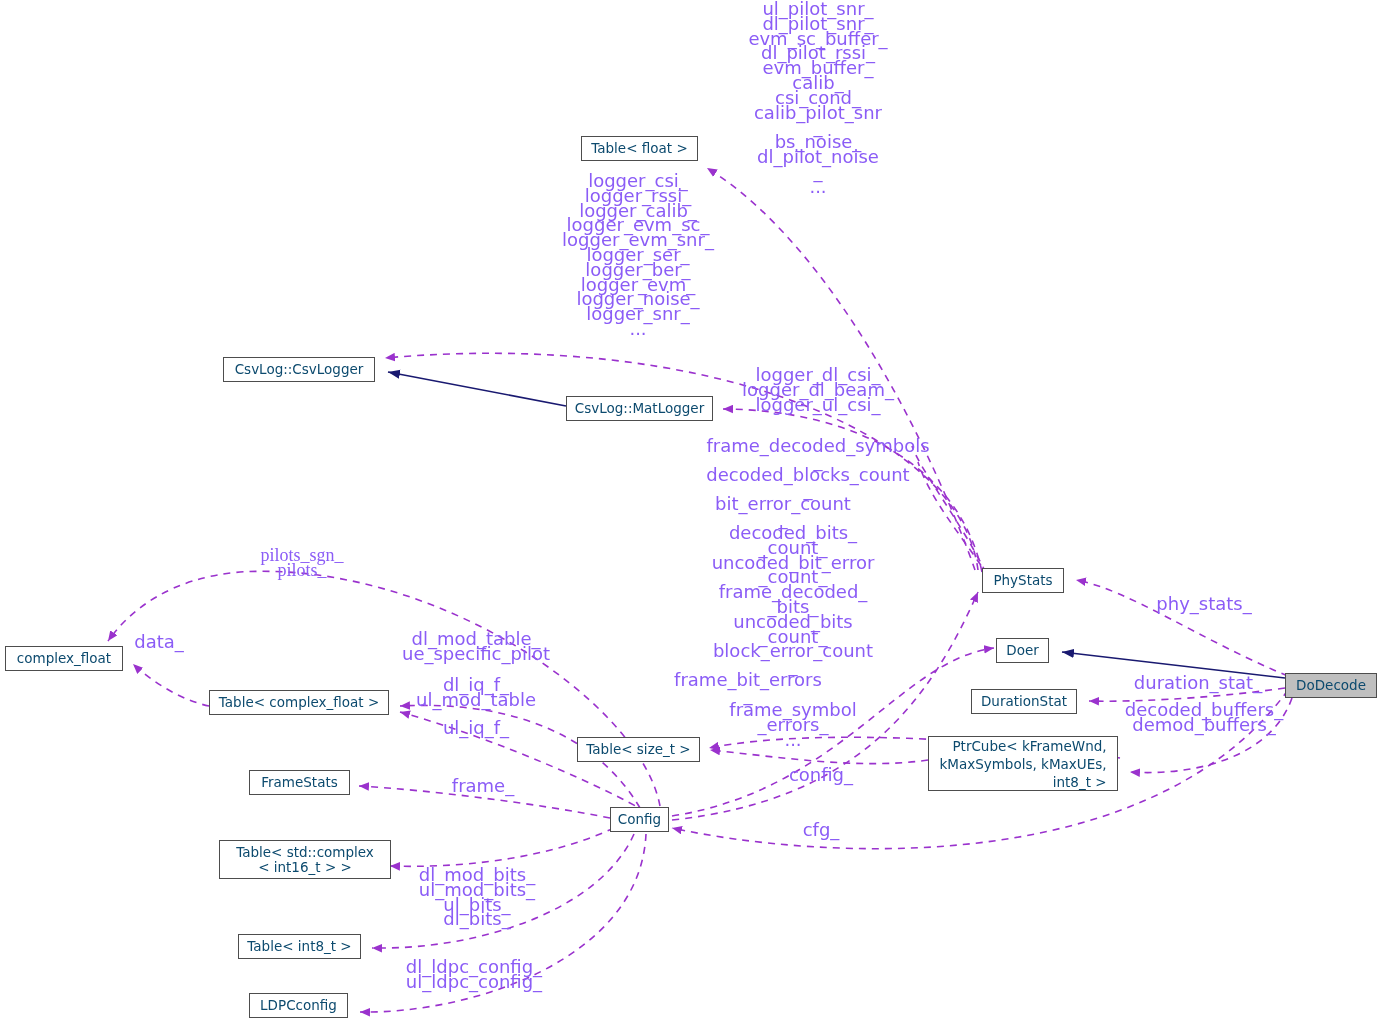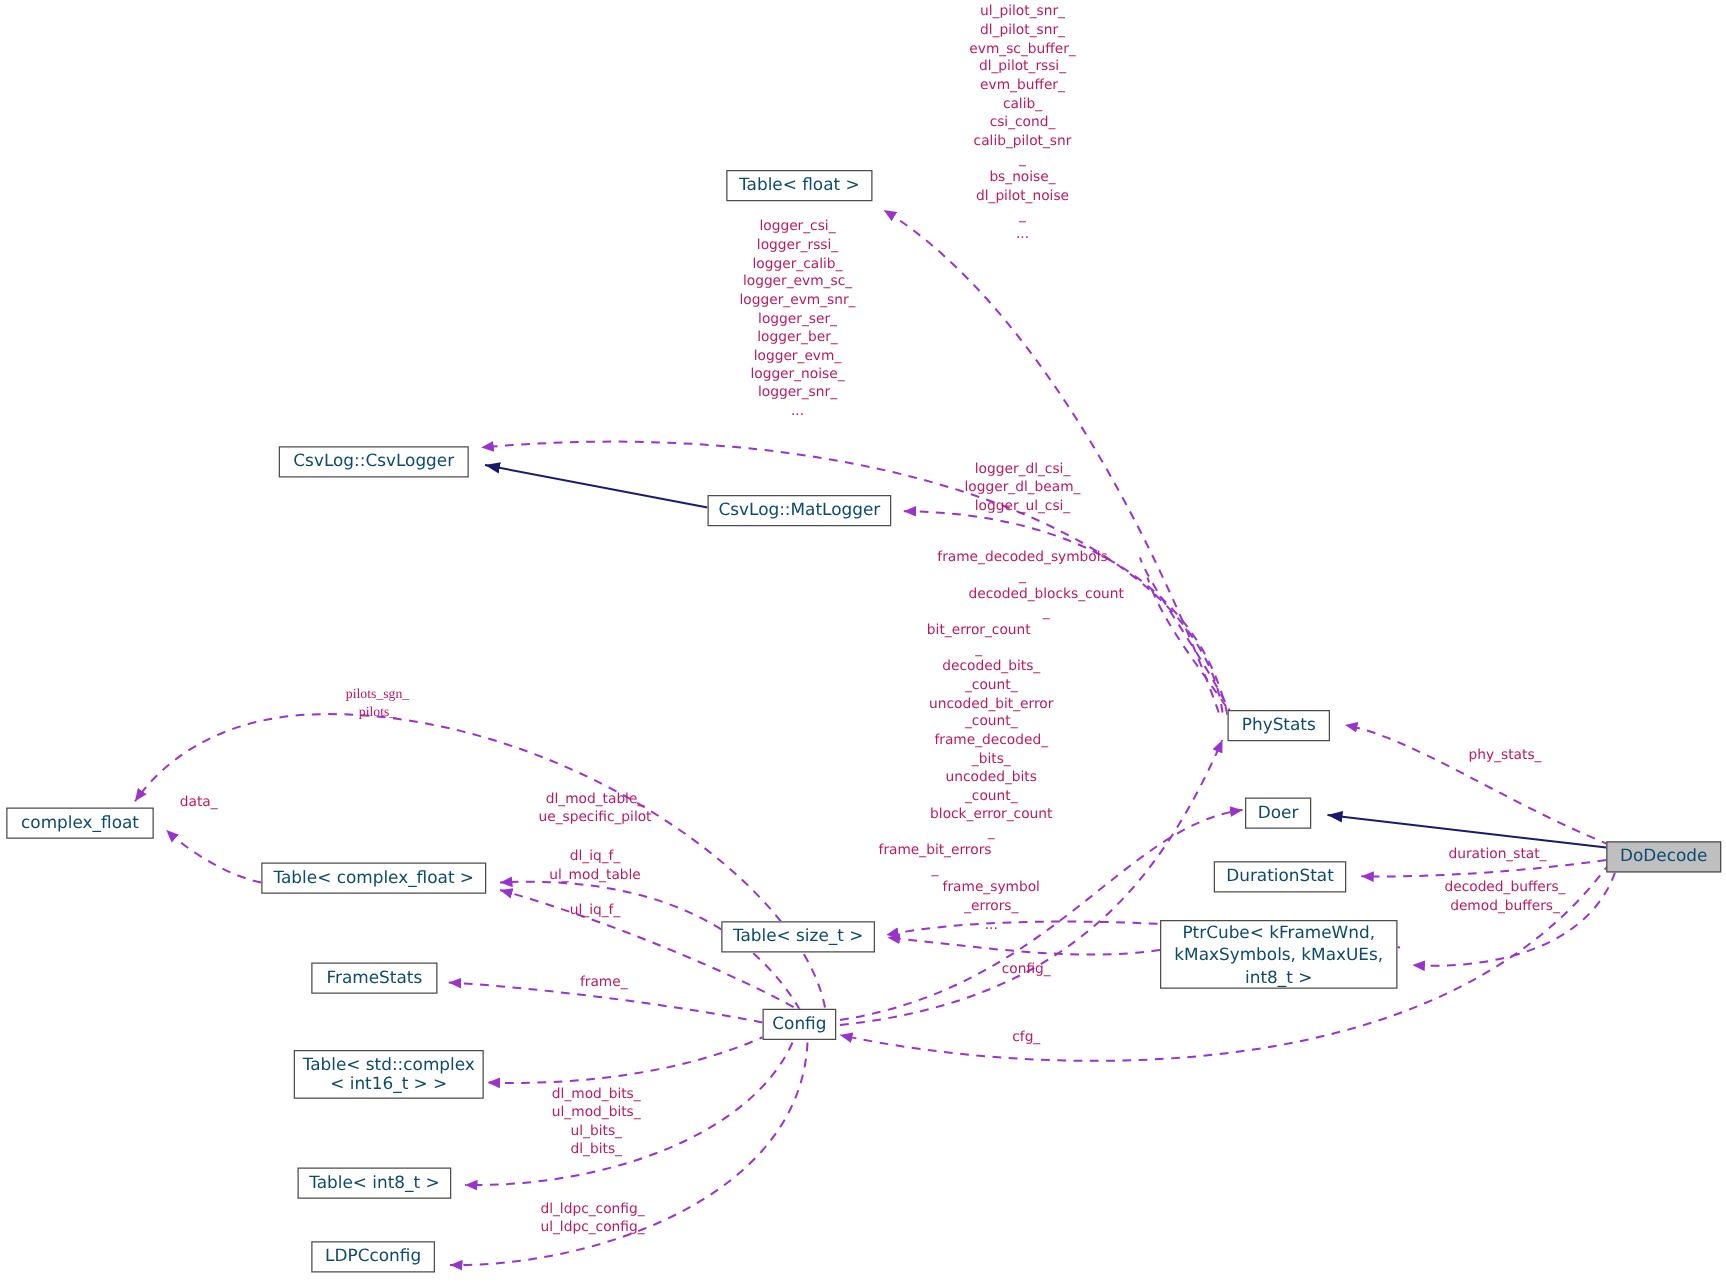--- a/index.html
+++ b/index.html
@@ -22,23 +22,23 @@
     display:flex;
     align-items:center;
     justify-content:center;
     text-align:center;
     white-space:pre;
     letter-spacing:0px;
   }
   .node.filled{background:#bfbfbf;}
   .lbl{
     position:absolute;
-    font-size:11px;
+    font-size:18px;
     line-height:14.8px;
-    color:#be185d;
+    color:#8b5cf6;
     text-align:center;
     white-space:pre;
     transform:translateX(-50%);
   }
 </style>
 </head>
 <body>
 
 <div id="canvas">
 
@@ -108,38 +108,38 @@
   <div class="node" style="left:223px;top:357px;width:152px;height:25px;">CsvLog::CsvLogger</div>
 
   <div class="node" style="left:566px;top:396px;width:147px;height:25px;">CsvLog::MatLogger</div>
 
   <div class="node" style="left:5px;top:646px;width:118px;height:25px;">complex_float</div>
 
   <div class="node" style="left:209px;top:690px;width:180px;height:25px;">Table&lt; complex_float &gt;</div>
 
   <div class="node" style="left:249px;top:770px;width:101px;height:25px;">FrameStats</div>
 
-  <div class="node" style="left:235px;top:840px;width:152px;height:39px;">Table&lt; std::complex
+  <div class="node" style="left:219px;top:840px;width:172px;height:39px;">Table&lt; std::complex
 &lt; int16_t &gt; &gt;</div>
 
   <div class="node" style="left:238px;top:934px;width:123px;height:25px;">Table&lt; int8_t &gt;</div>
 
   <div class="node" style="left:249px;top:993px;width:99px;height:25px;">LDPCconfig</div>
 
   <div class="node" style="left:577px;top:737px;width:123px;height:25px;">Table&lt; size_t &gt;</div>
 
   <div class="node" style="left:610px;top:807px;width:59px;height:25px;">Config</div>
 
   <div class="node" style="left:982px;top:568px;width:82px;height:25px;">PhyStats</div>
 
   <div class="node" style="left:996px;top:638px;width:53px;height:25px;">Doer</div>
 
   <div class="node" style="left:971px;top:689px;width:106px;height:25px;">DurationStat</div>
 
-  <div class="node" style="left:928px;top:736px;width:190px;height:55px;line-height:18px;">PtrCube&lt; kFrameWnd,
+  <div class="node" style="left:928px;top:736px;width:190px;height:55px;line-height:18px;text-align:right;">PtrCube&lt; kFrameWnd,
 kMaxSymbols, kMaxUEs,
 int8_t &gt;</div>
 
   <div class="node filled" style="left:1285px;top:673px;width:92px;height:25px;">DoDecode</div>
 
   <div class="lbl" style="left:818px;top:2px;">ul_pilot_snr_
 dl_pilot_snr_
 evm_sc_buffer_
 dl_pilot_rssi_
 evm_buffer_
@@ -164,21 +164,21 @@
 logger_snr_
 ...</div>
 
   <div class="lbl" style="left:818px;top:368px;">logger_dl_csi_
 logger_dl_beam_
 logger_ul_csi_</div>
 
   <div class="lbl" style="left:818px;top:439px;">frame_decoded_symbols
 _</div>
 
-  <div class="lbl" style="left:808px;top:468px;margin-left:29px;">decoded_blocks_count
+  <div class="lbl" style="left:808px;top:468px;">decoded_blocks_count
 _</div>
 
   <div class="lbl" style="left:783px;top:497px;text-align:center;">bit_error_count
 _</div>
 
   <div class="lbl" style="left:793px;top:526px;">decoded_bits_
 _count_
 uncoded_bit_error
 _count_
 frame_decoded_

